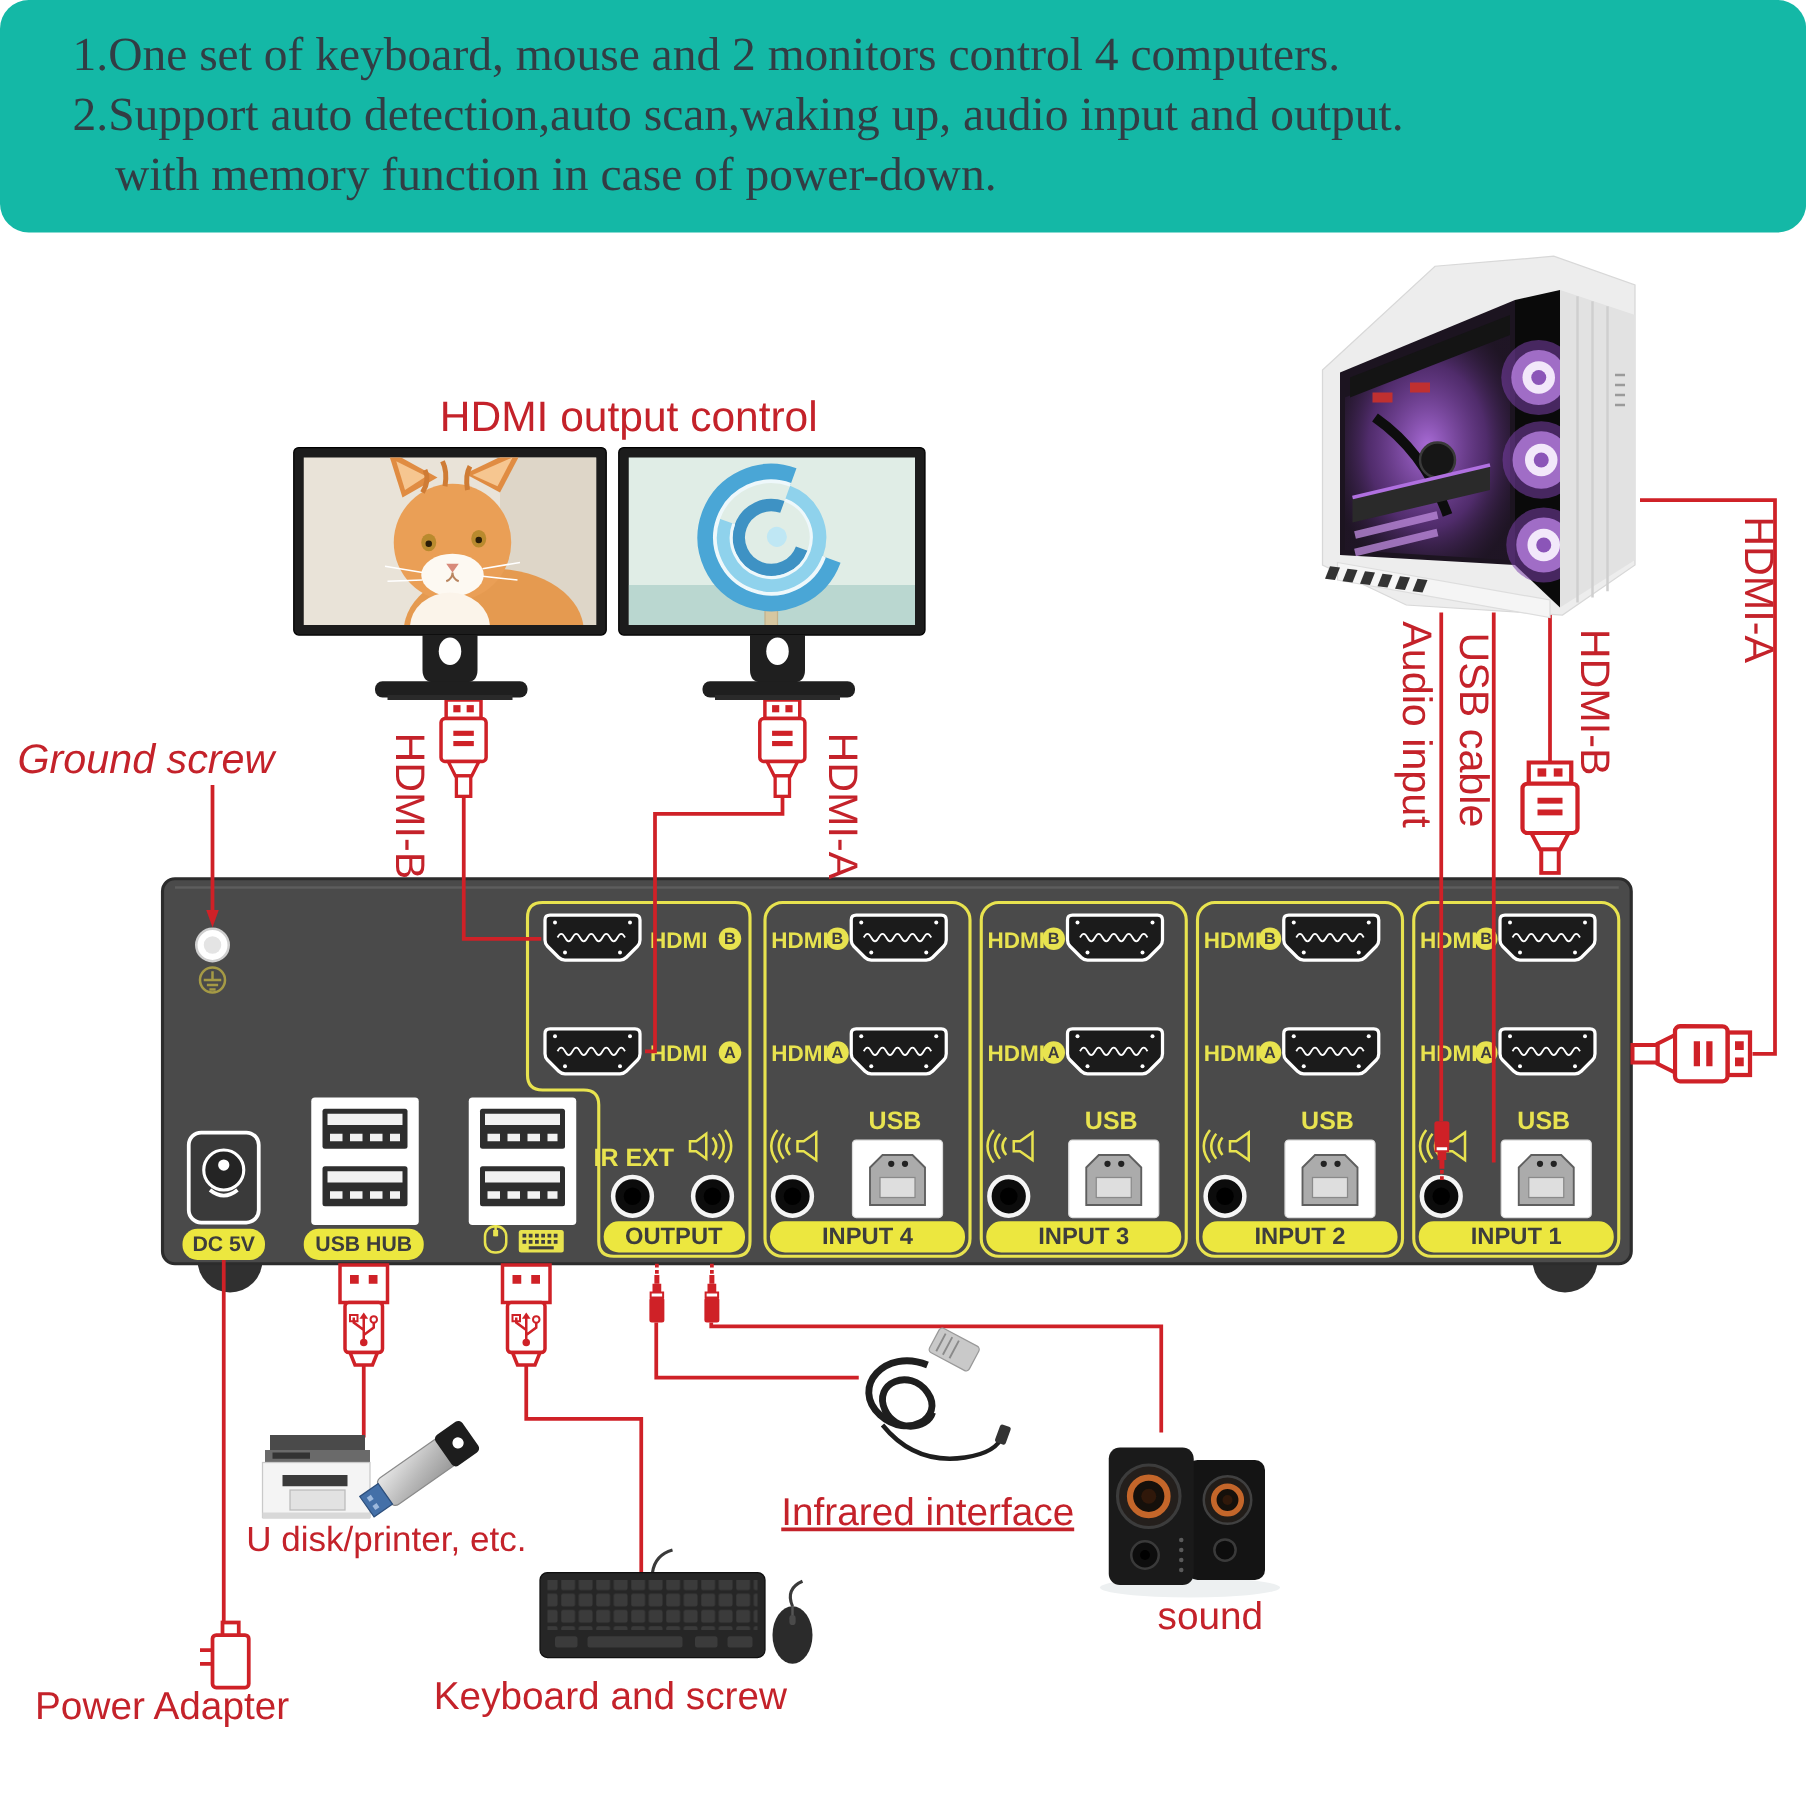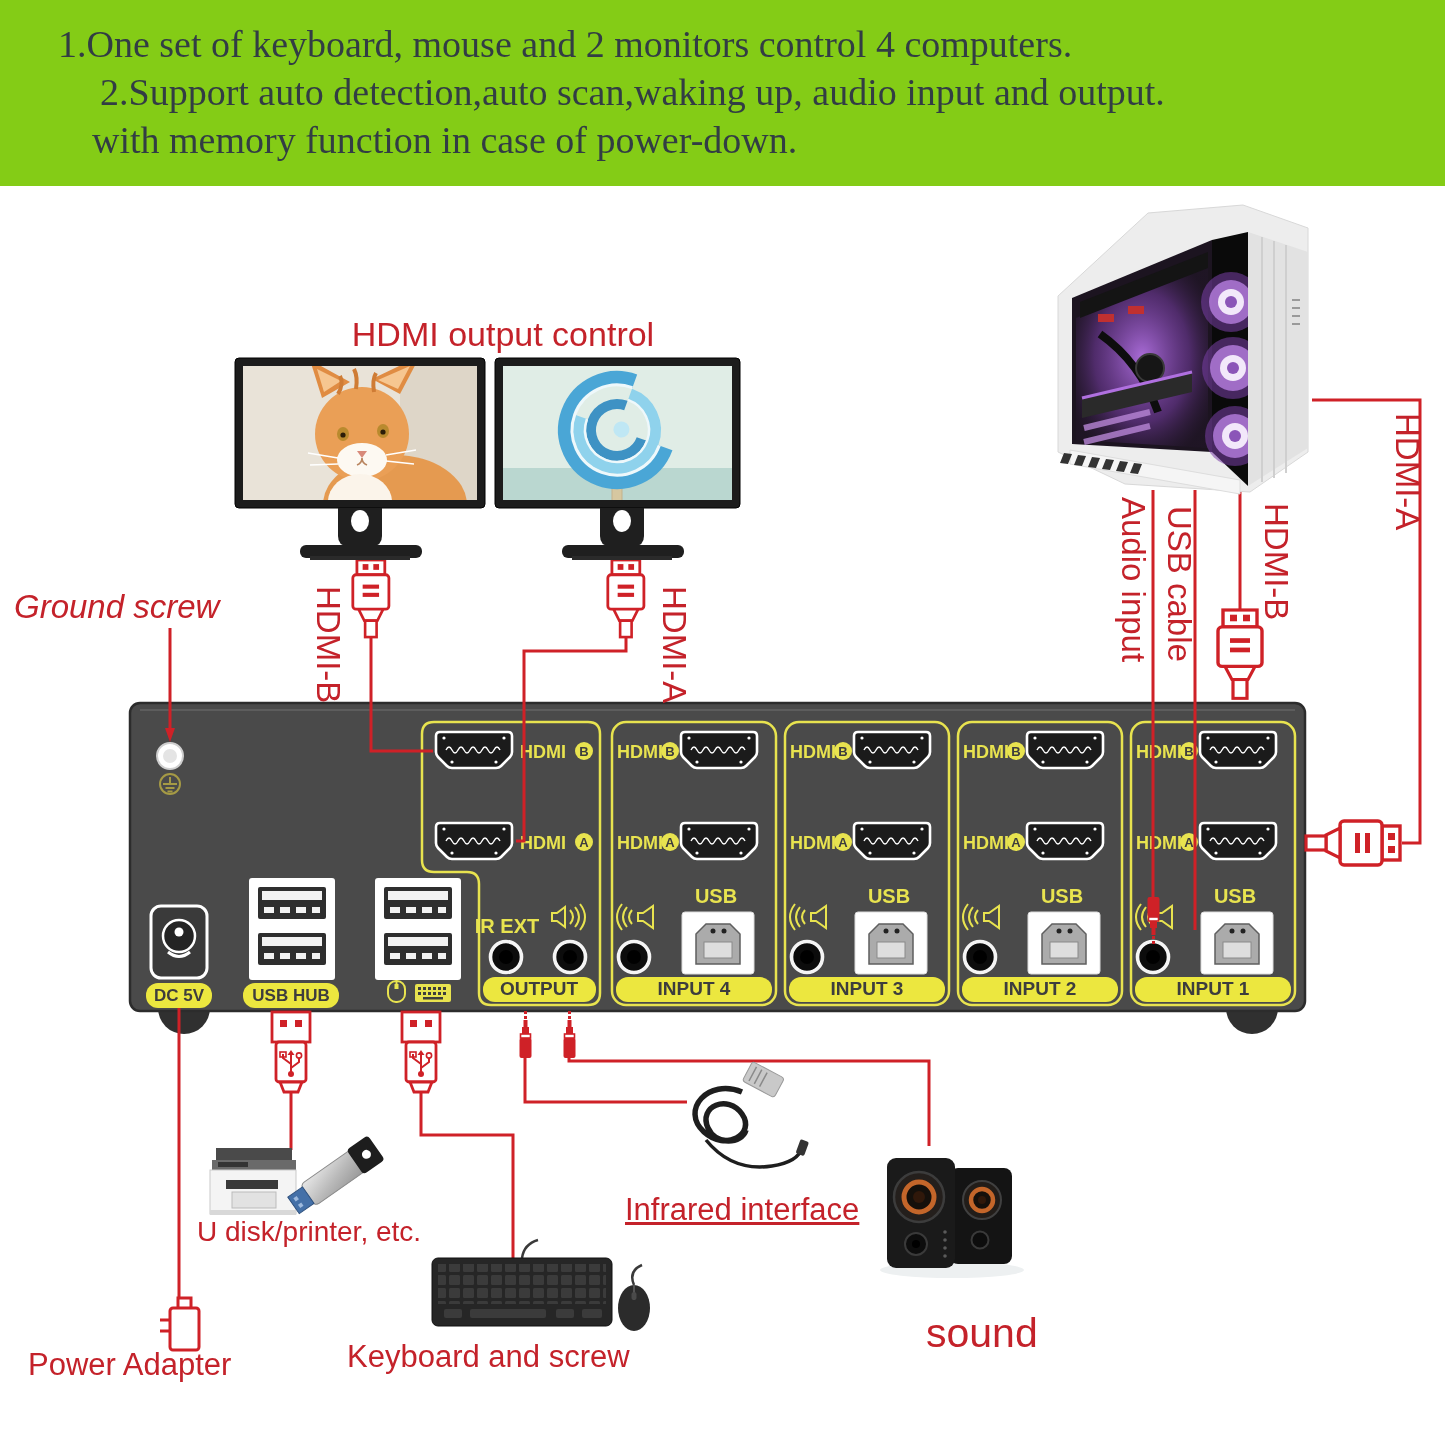--- a/index.html
+++ b/index.html
@@ -1,34 +1,34 @@
 <!DOCTYPE html>
 <html><head>
 <meta charset="utf-8">
 <style>
   html,body{margin:0;padding:0;background:#fff;}
   #canvas{position:relative;width:1445px;height:1445px;background:#ffffff;overflow:hidden;
           font-family:"Liberation Sans",sans-serif;}
   
-  #info-box{position:absolute;left:0;top:0;width:1445px;height:186px;background:#84cc16;}
+  #info-box{position:absolute;left:0;top:0;width:1445px;height:186px;background:#14b8a6;border-radius:23px;}
   .info-line{position:absolute;white-space:nowrap;color:#323d44;
              font-family:"Liberation Serif",serif;font-size:38px;}
   #info-line1{left:58px;top:22px;}
-  #info-line2{left:58px;top:70px;margin-left:42px;}
+  #info-line2{left:58px;top:70px;}
   #info-line3{left:92px;top:118px;}
   
   .rlabel{position:absolute;color:#c4222a;white-space:nowrap;font-size:33px;line-height:1;}
   .vlabel{transform-origin:0 0;transform:rotate(90deg);}
   #label-hdmi-output{left:330px;top:317px;width:346px;text-align:center;font-size:34px;}
   #label-ground-screw{left:14px;top:590px;font-size:33px;font-style:italic;}
   #label-power-adapter{left:28px;top:1349px;width:258px;font-size:31px;}
   #label-udisk{left:197px;top:1218px;font-size:28px;}
   #label-keyboard-mouse{left:347px;top:1341px;font-size:31px;}
   #label-infrared{left:625px;top:1194px;font-size:31px;text-decoration:underline;}
-  #label-sound{left:926px;top:1277px;font-size:41px;margin-top:36px;}
+  #label-sound{left:926px;top:1277px;font-size:31px;}
   #vlabel-monitor-b{left:345px;top:586px;}
   #vlabel-monitor-a{left:691px;top:586px;}
   #vlabel-audio-input{left:1150px;top:497px;}
   #vlabel-usb-cable{left:1196px;top:506px;}
   #vlabel-pc-hdmi-b{left:1293px;top:503px;}
   #vlabel-pc-hdmi-a{left:1424px;top:413px;}
   svg{position:absolute;left:0;top:0;}
   
   .yl{font:700 18px "Liberation Sans",sans-serif;fill:#e8e34f;}
   .yl20{font:700 20px "Liberation Sans",sans-serif;fill:#e8e34f;}

